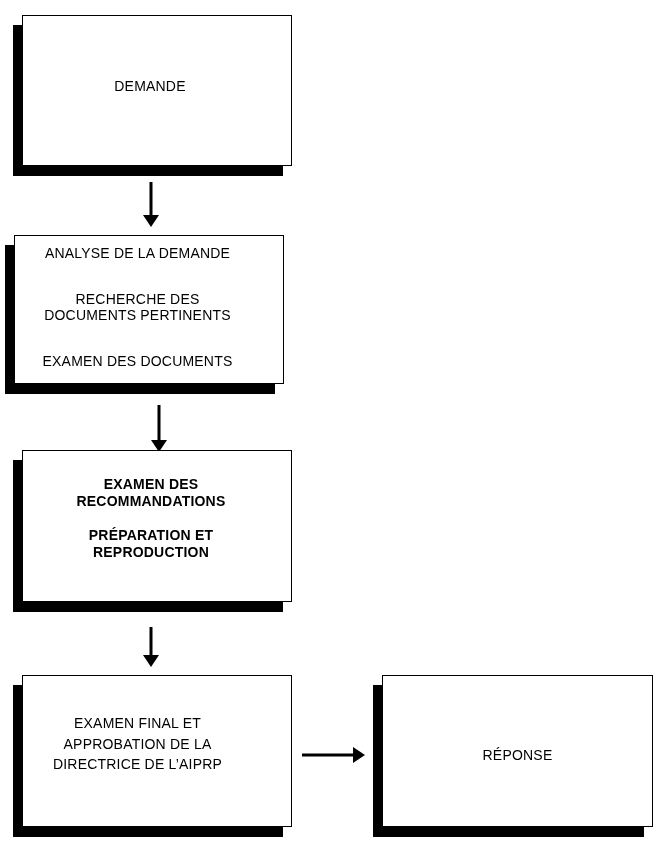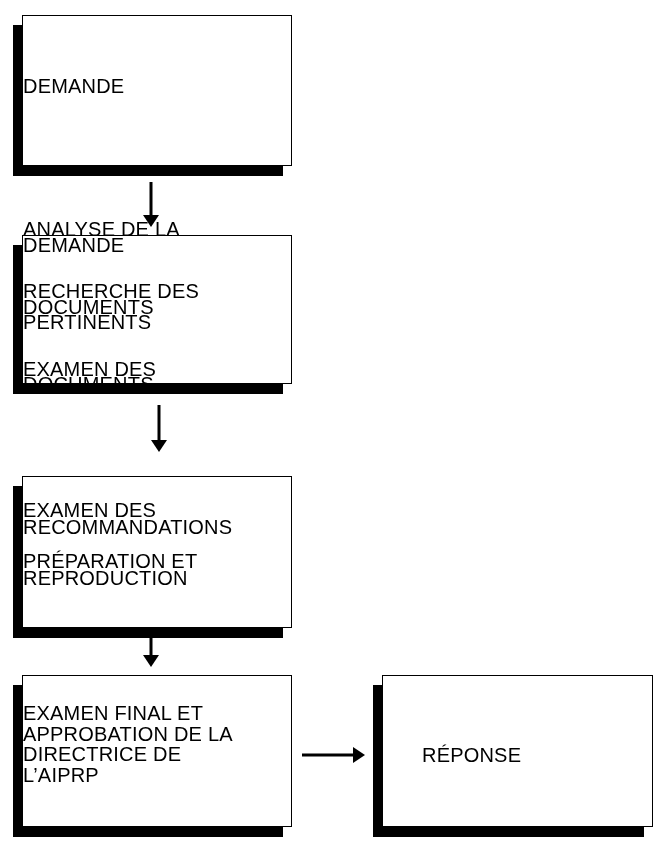--- a/index.html
+++ b/index.html
@@ -21,31 +21,32 @@
     background: #ffffff;
     border: 1px solid #000000;
     box-shadow: -9px 10px 0 0 #000000;
     display: flex;
     align-items: center;
     justify-content: center;
     box-sizing: border-box;
   }
   .box-text {
     white-space: pre-line;
-    font-size: 20px;
+    text-align: center;
+    font-size: 14px;
     letter-spacing: 0.2px;
     width: 100%;
     box-sizing: border-box;
   }
   
   .box-1 { left: 22px; top: 15px;  width: 270px; height: 151px; }
   .box-1 .box-text { line-height: 20px;   padding-right: 14px; transform: translateY(-5px); }
-  .box-2 { left: 22px; top: 235px; width: 270px; height: 149px; }
+  .box-2 { left: 14px; top: 235px; width: 270px; height: 149px; }
   .box-2 .box-text { line-height: 15.5px; padding-right: 23px; transform: translateY(-2px); }
-  .box-3 { left: 22px; top: 476px; width: 270px; height: 152px; }
+  .box-3 { left: 22px; top: 450px; width: 270px; height: 152px; font-weight: bold; }
   .box-3 .box-text { line-height: 17px;   padding-right: 12px; transform: translateY(-8px); }
   .box-4 { left: 22px; top: 675px; width: 270px; height: 152px; }
   .box-4 .box-text { line-height: 20.5px; padding-right: 39px; transform: translateY(-7px); }
   .box-5 { left: 382px; top: 675px; width: 271px; height: 152px; }
   .box-5 .box-text { line-height: 20px;   padding-right: 39px; transform: translateY(4px); padding-left: 39px; }
 
   .arrow { position: absolute; }
   .arrow svg { display: block; }
   .arrow .ink { fill: #000000; stroke: none; }
 

